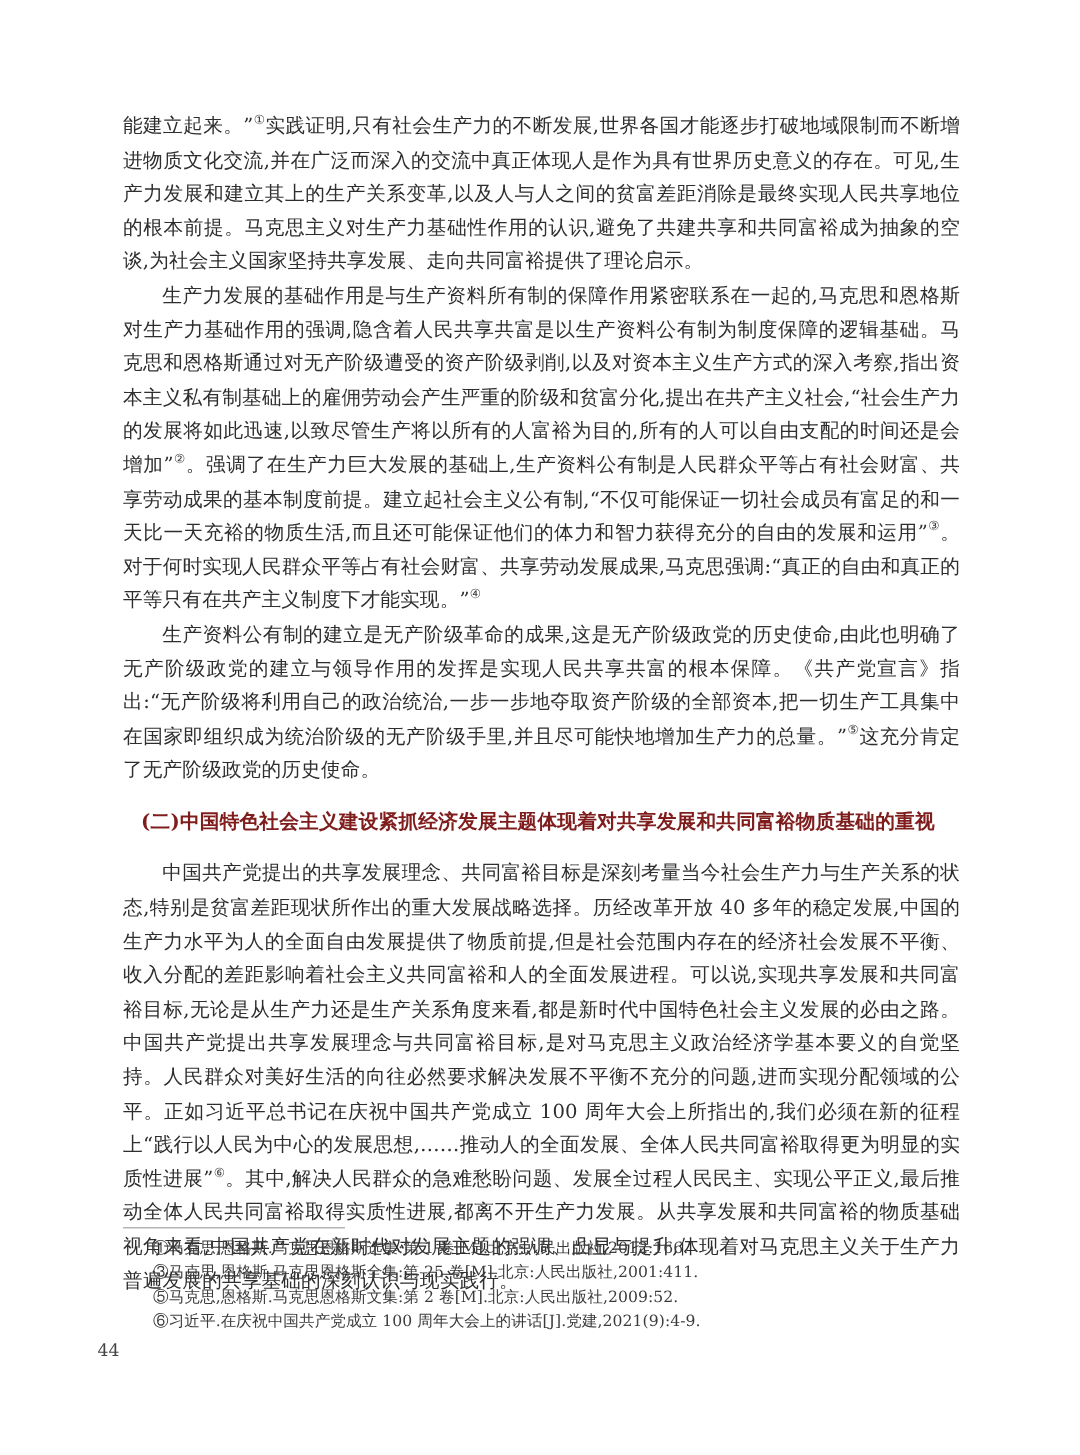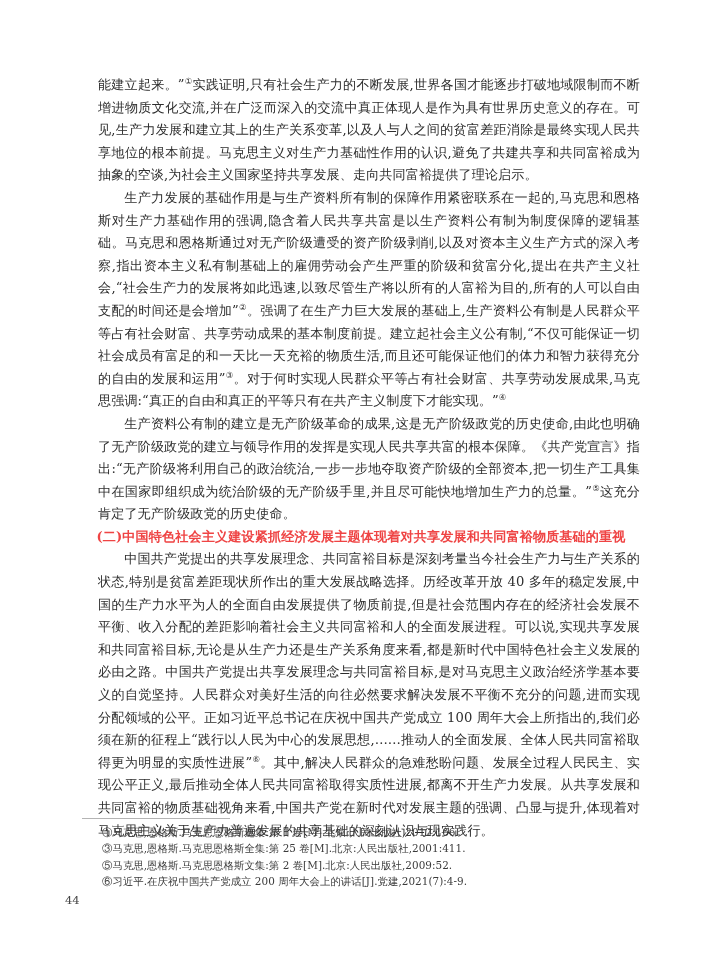--- a/index.html
+++ b/index.html
@@ -26,41 +26,41 @@
   }
 
   #content {
     position: absolute;
     left: 82px;
     top: 74px;
     width: 558px;
   }
 
   .para {
-    margin: 0 0 0 16px;
+    margin: 0 0 0 0;
     font-size: 13.1px;
     line-height: 22.6px;
     text-align: justify;
     text-justify: inter-ideograph;
     text-indent: 2em;
     color: #2e2e2e;
     letter-spacing: 0.1px;
   }
 
   .para.no-indent {
     text-indent: 0;
   }
 
   .section-heading {
     font-size: 13.1px;
     line-height: 22.6px;
     font-weight: bold;
-    text-align: center;
-    color: #ef4444;
-    margin: 0;
+    text-align: left;
+    color: #7f1d1d;
+    margin: 12px;
     letter-spacing: 0.15px;
   }
 
   sup.fnref {
     font-size: 8.4px;
     vertical-align: super;
     line-height: 0;
     color: #3a3a3a;
   }
 
@@ -119,19 +119,19 @@
     <p class="para" id="p4">中国共产党提出的共享发展理念、共同富裕目标是深刻考量当今社会生产力与生产关系的状态,特别是贫富差距现状所作出的重大发展战略选择。历经改革开放 40 多年的稳定发展,中国的生产力水平为人的全面自由发展提供了物质前提,但是社会范围内存在的经济社会发展不平衡、收入分配的差距影响着社会主义共同富裕和人的全面发展进程。可以说,实现共享发展和共同富裕目标,无论是从生产力还是生产关系角度来看,都是新时代中国特色社会主义发展的必由之路。中国共产党提出共享发展理念与共同富裕目标,是对马克思主义政治经济学基本要义的自觉坚持。人民群众对美好生活的向往必然要求解决发展不平衡不充分的问题,进而实现分配领域的公平。正如习近平总书记在庆祝中国共产党成立 100 周年大会上所指出的,我们必须在新的征程上“践行以人民为中心的发展思想,……推动人的全面发展、全体人民共同富裕取得更为明显的实质性进展”<sup class="fnref">⑥</sup>。其中,解决人民群众的急难愁盼问题、发展全过程人民民主、实现公平正义,最后推动全体人民共同富裕取得实质性进展,都离不开生产力发展。从共享发展和共同富裕的物质基础视角来看,中国共产党在新时代对发展主题的强调、凸显与提升,体现着对马克思主义关于生产力普遍发展的共享基础的深刻认识与现实践行。</p>
 
   </div>
 
   <div id="footnotes">
     <hr class="fn-rule">
     <ul class="fn-list" id="fnlist">
         <li class="fn-item">①马克思,恩格斯.马克思恩格斯选集:第 1 卷[M].北京:人民出版社,2012:166.</li>
         <li class="fn-item">③马克思,恩格斯.马克思恩格斯全集:第 25 卷[M].北京:人民出版社,2001:411.</li>
         <li class="fn-item">⑤马克思,恩格斯.马克思恩格斯文集:第 2 卷[M].北京:人民出版社,2009:52.</li>
-        <li class="fn-item">⑥习近平.在庆祝中国共产党成立 200 周年大会上的讲话[J].党建,2021(7):4-9.</li>
+        <li class="fn-item">⑥习近平.在庆祝中国共产党成立 100 周年大会上的讲话[J].党建,2021(9):4-9.</li>
       </ul>
   </div>
 
   <div id="page-number">44</div>
 
 </div>
 
 </body></html>

